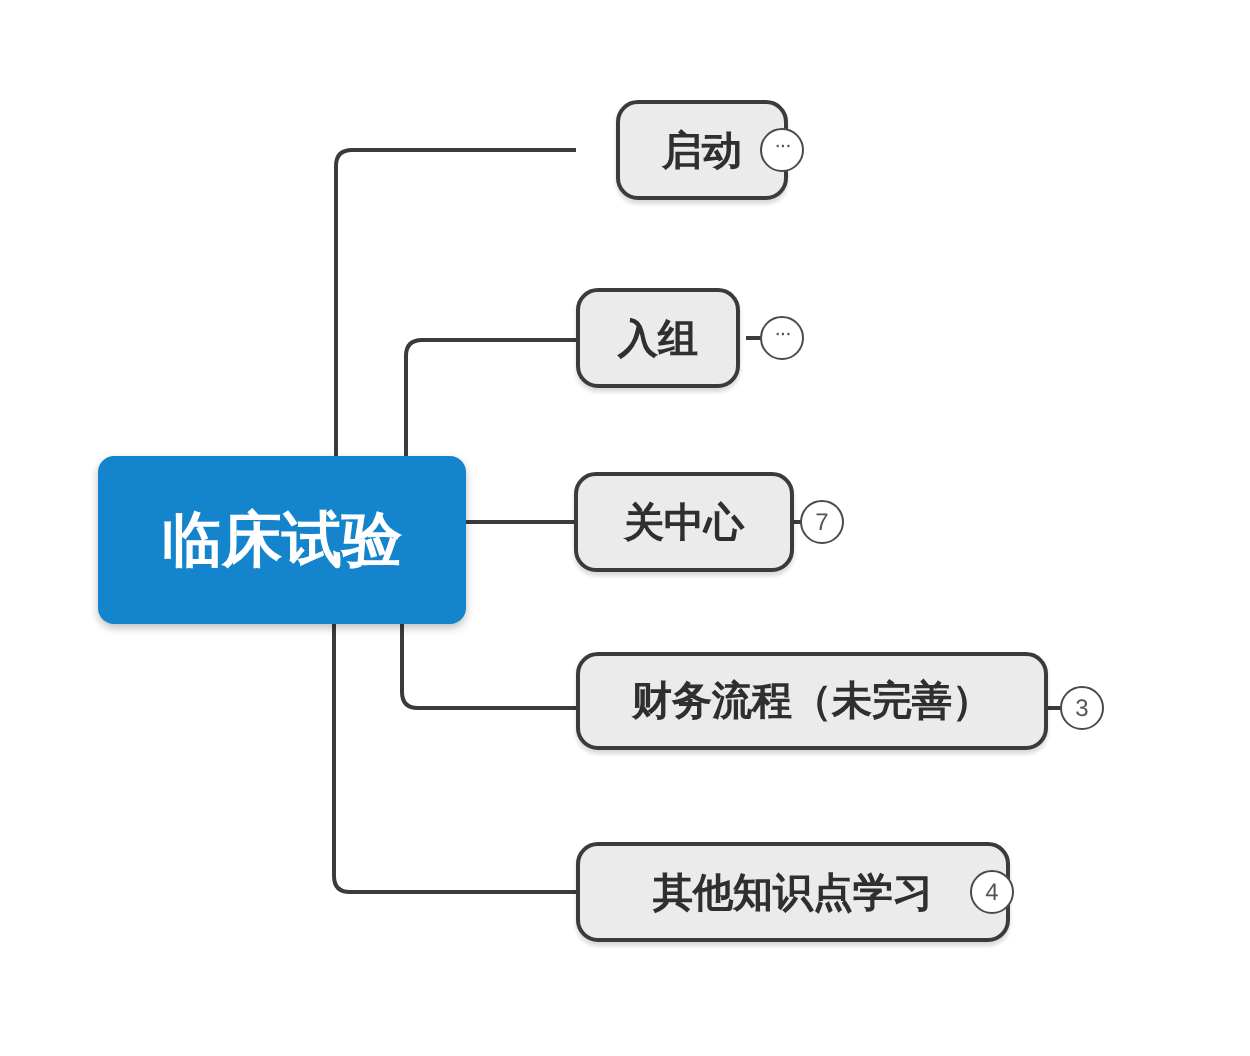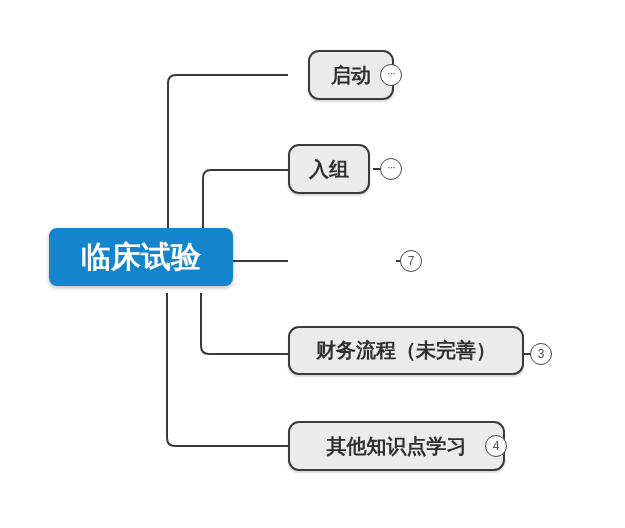--- a/index.html
+++ b/index.html
@@ -84,38 +84,41 @@
     <path d="M 230 261 H 288"></path>
     <path d="M 201 293 V 346 Q 201 354 209 354 H 288"></path>
     <path d="M 167 293 V 438 Q 167 446 175 446 H 288"></path>
     <path d="M 373 75 H 381"></path>
     <path d="M 373 169 H 381"></path>
     <path d="M 396 261 H 401"></path>
     <path d="M 523 354 H 531"></path>
     <path d="M 482 446 H 486"></path>
   </svg>
 
-  <div class="node node-root" style="left:49px;top:228px;width:184px;height:58px;">
+  <div class="node node-root" style="left:49px;top:228px;width:184px;height:84px;">
     <span>临床试验</span>
   </div>
 
   <div class="node node-child" style="left:288px;top:50px;width:86px;height:50px;margin-left:20px;">
     <span>启动</span>
   </div>
   <div class="badge dots" style="left:380px;top:64px;">
     <span>···</span>
   </div>
 
   <div class="node node-child" style="left:288px;top:144px;width:82px;height:50px;">
     <span>入组</span>
   </div>
   <div class="badge dots" style="left:380px;top:158px;">
     <span>···</span>
   </div>
 
+  <div class="node node-child" style="left:287px;top:236px;width:110px;height:50px;">
+    <span>关中心</span>
+  </div>
   <div class="badge" style="left:400px;top:250px;">
     <span>7</span>
   </div>
 
   <div class="node node-child" style="left:288px;top:326px;width:236px;height:49px;">
     <span>财务流程（未完善）</span>
   </div>
   <div class="badge" style="left:530px;top:343px;">
     <span>3</span>
   </div>

